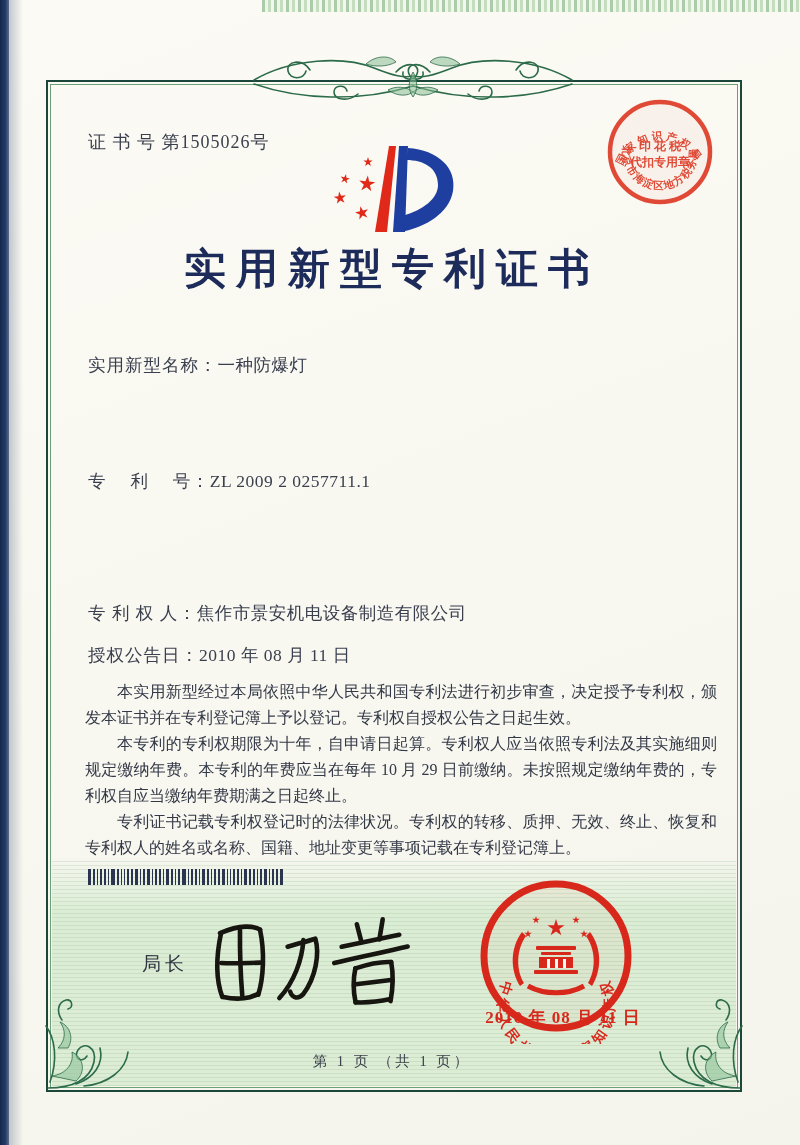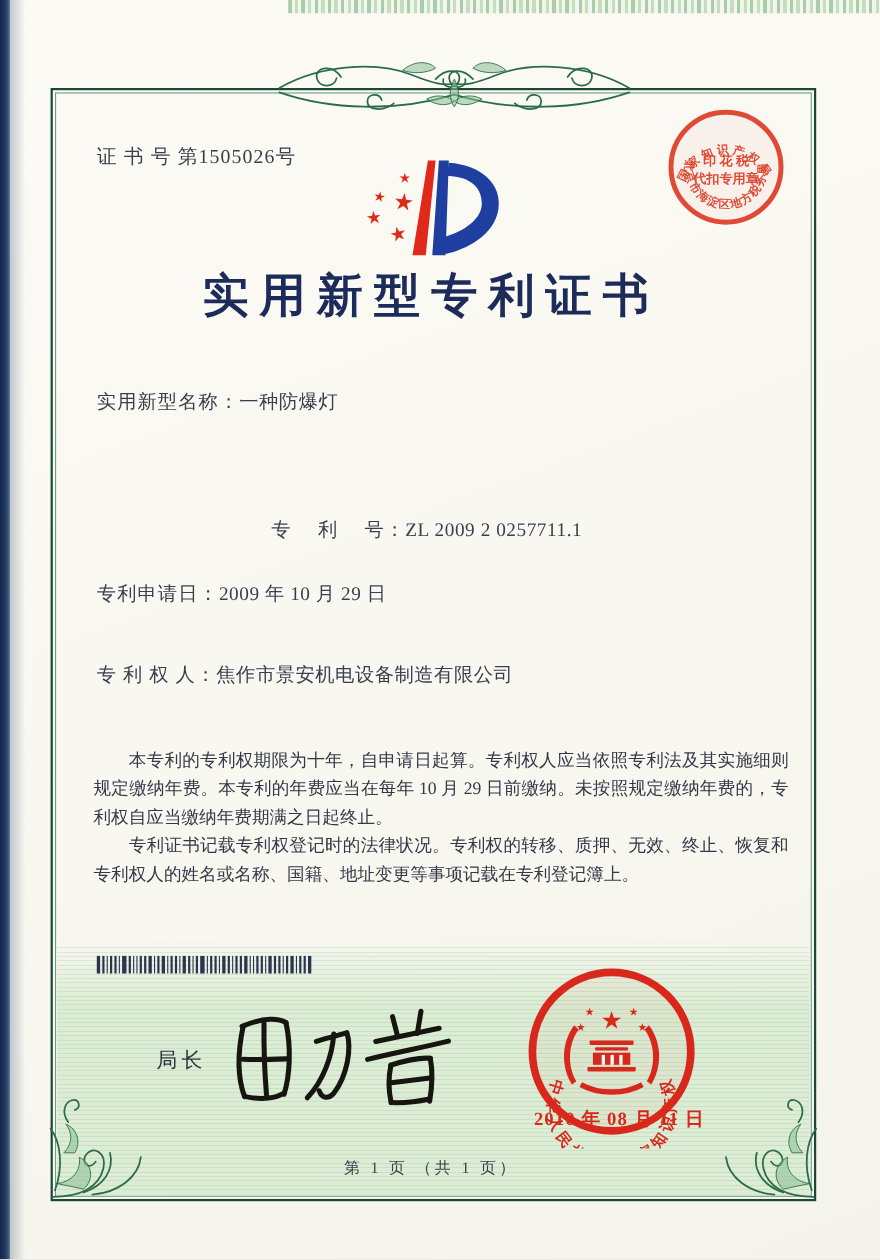--- a/index.html
+++ b/index.html
@@ -119,31 +119,32 @@
       <polygon points="74,8 83,8 80,94 68,94"></polygon>
       <path d="M83,10 C113,12 132,30 128,53 C124,76 99,89 80,93 L77,78 C99,72 113,60 113,47 C113,30 99,22 81,22 Z"></path>
     </g>
   </svg>
 
   <div class="abs" id="certificate-title">实用新型专利证书</div>
 
   <div class="abs field-row" style="top:353px;">
     <span class="lbl">实用新型名称：</span><span>一种防爆灯</span>
   </div>
-  <div class="abs field-row" style="top:469px;text-align:center;">
+  <div class="abs field-row" style="top:469px;">
     <span class="lbl">专　 利 　号：</span><span>ZL 2009 2 0257711.1</span>
-  </div>
-  <div class="abs field-row" style="top:527px;">
-    <span class="lbl">专利申请日：</span><span>2009 年 10 月 29 日</span>
   </div>
   <div class="abs field-row" style="top:585px;margin-top:16px;">
     <span class="lbl">专 利 权 人：</span><span>焦作市景安机电设备制造有限公司</span>
   </div>
+  <div class="abs field-row" style="top:643px;">
+    <span class="lbl">授权公告日：</span><span>2010 年 08 月 11 日</span>
+  </div>
 
   <div class="abs" id="paragraphs">
+    <p>本实用新型经过本局依照中华人民共和国专利法进行初步审查，决定授予专利权，颁发本证书并在专利登记簿上予以登记。专利权自授权公告之日起生效。</p>
     <p>本专利的专利权期限为十年，自申请日起算。专利权人应当依照专利法及其实施细则规定缴纳年费。本专利的年费应当在每年 10 月 29 日前缴纳。未按照规定缴纳年费的，专利权自应当缴纳年费期满之日起终止。</p>
     <p>专利证书记载专利权登记时的法律状况。专利权的转移、质押、无效、终止、恢复和专利权人的姓名或名称、国籍、地址变更等事项记载在专利登记簿上。</p>
   </div>
 
   <div class="abs" id="barcode">
       <div class="bar" style="width: 3px;"></div>
       <div class="bar" style="width: 2px;"></div>
       <div class="bar" style="width: 1px;"></div>
       <div class="bar" style="width: 2px;"></div>
       <div class="bar" style="width: 2px;"></div>

